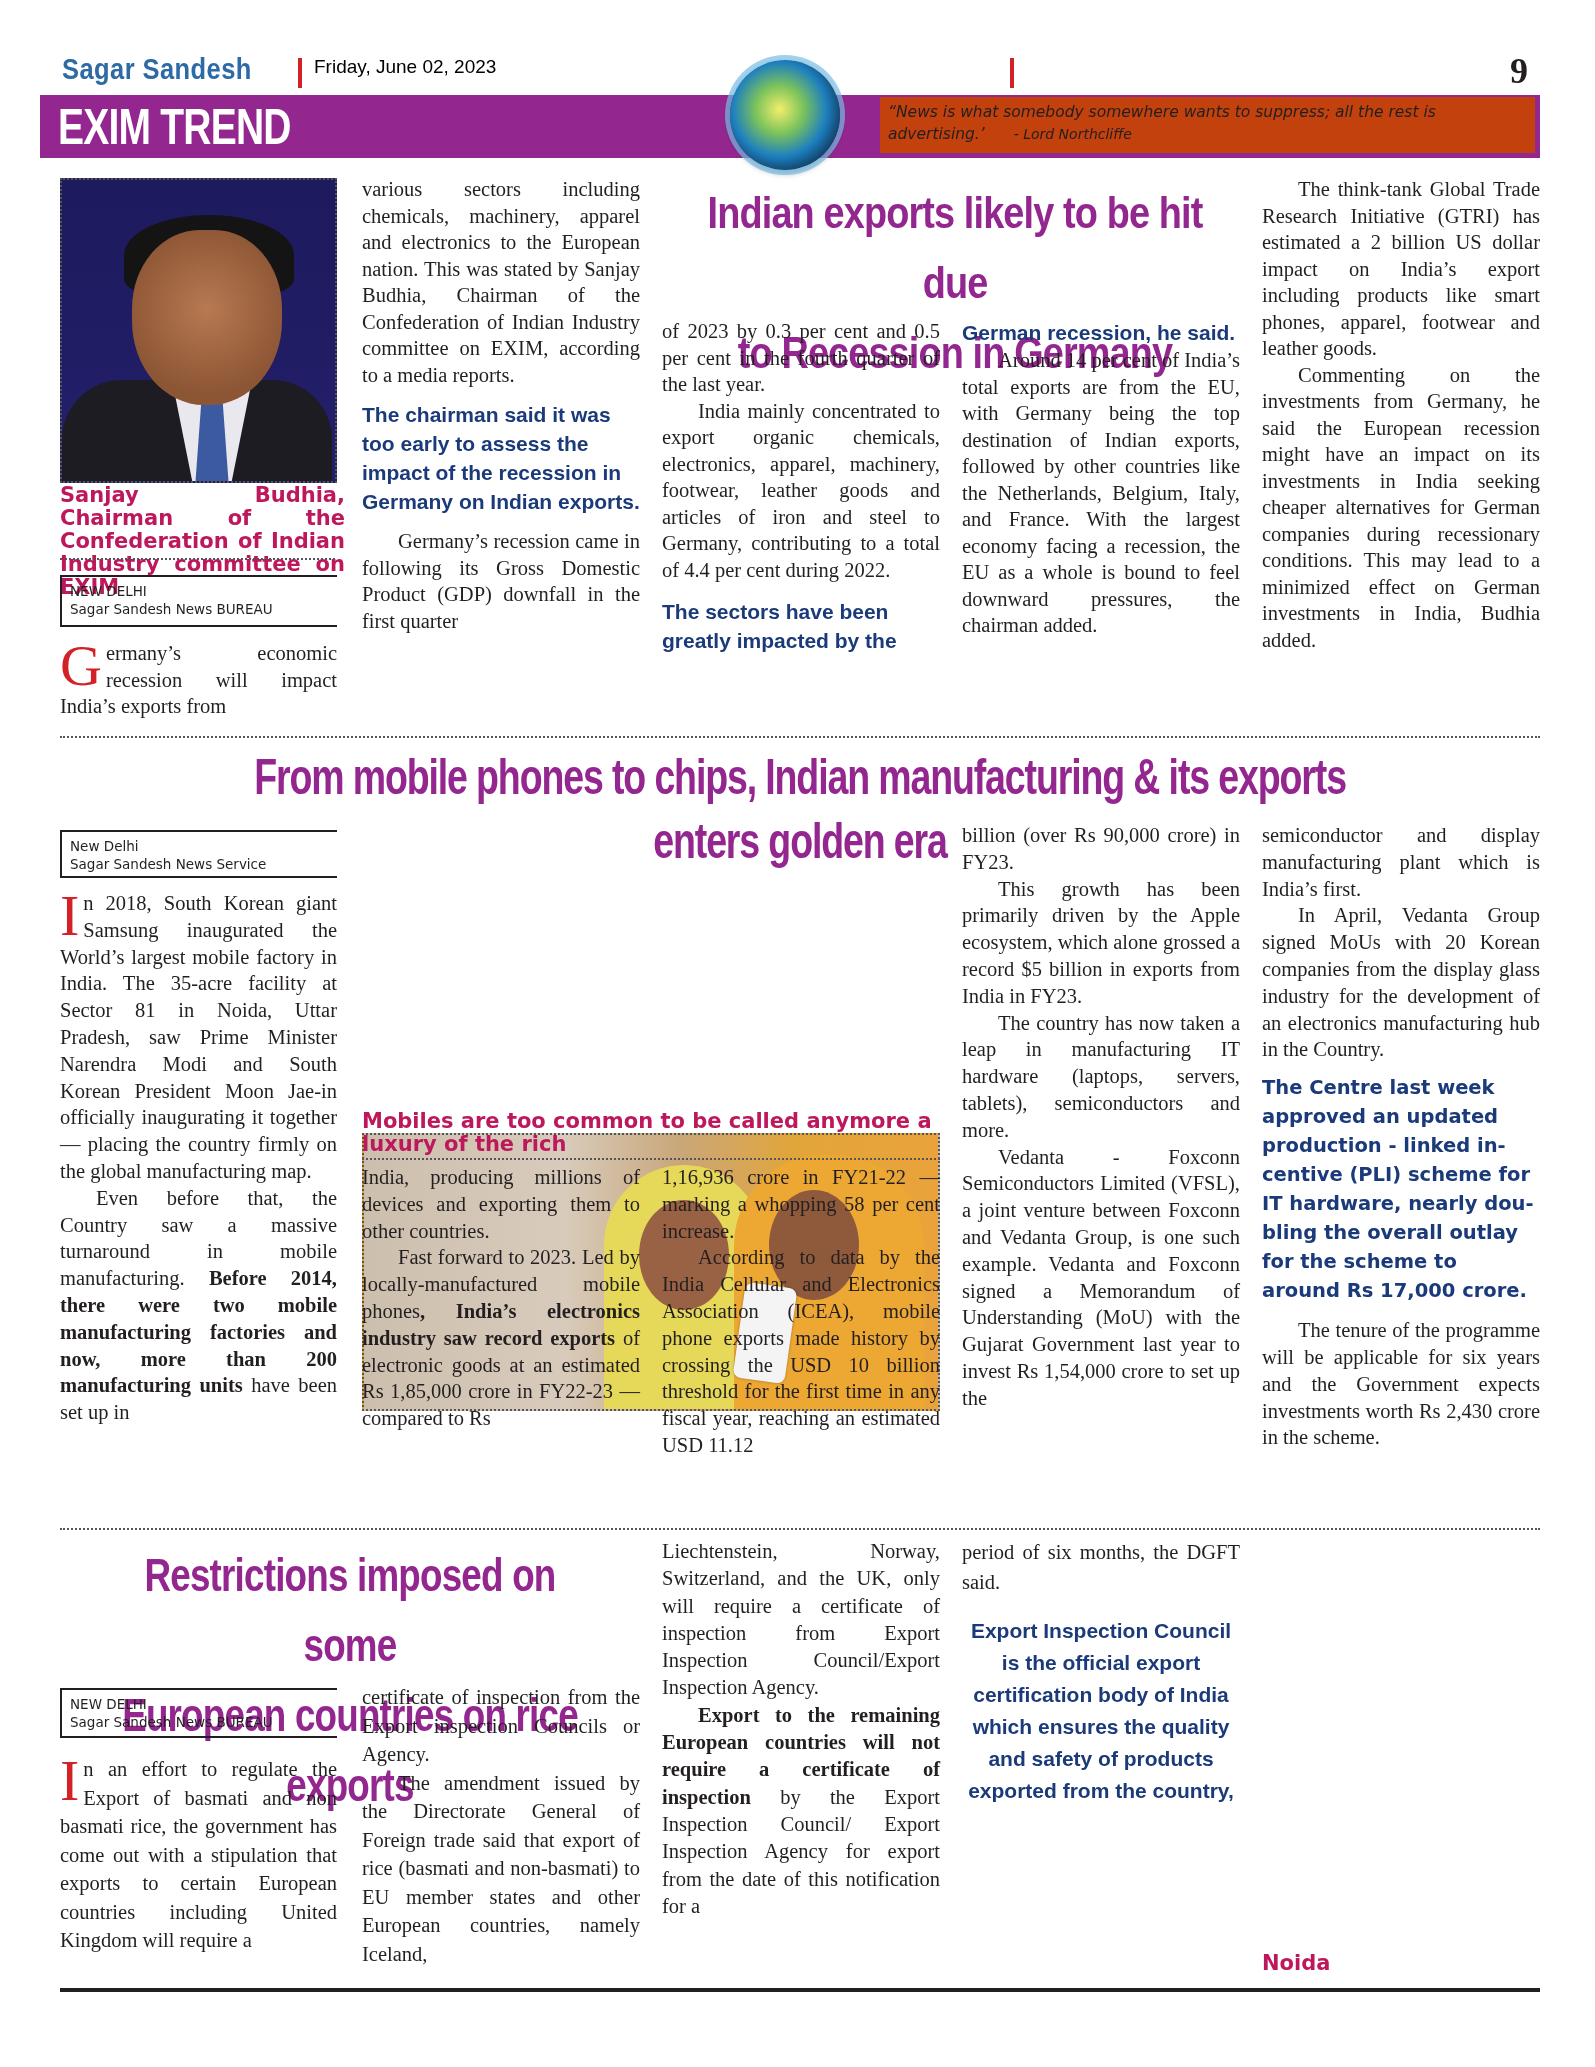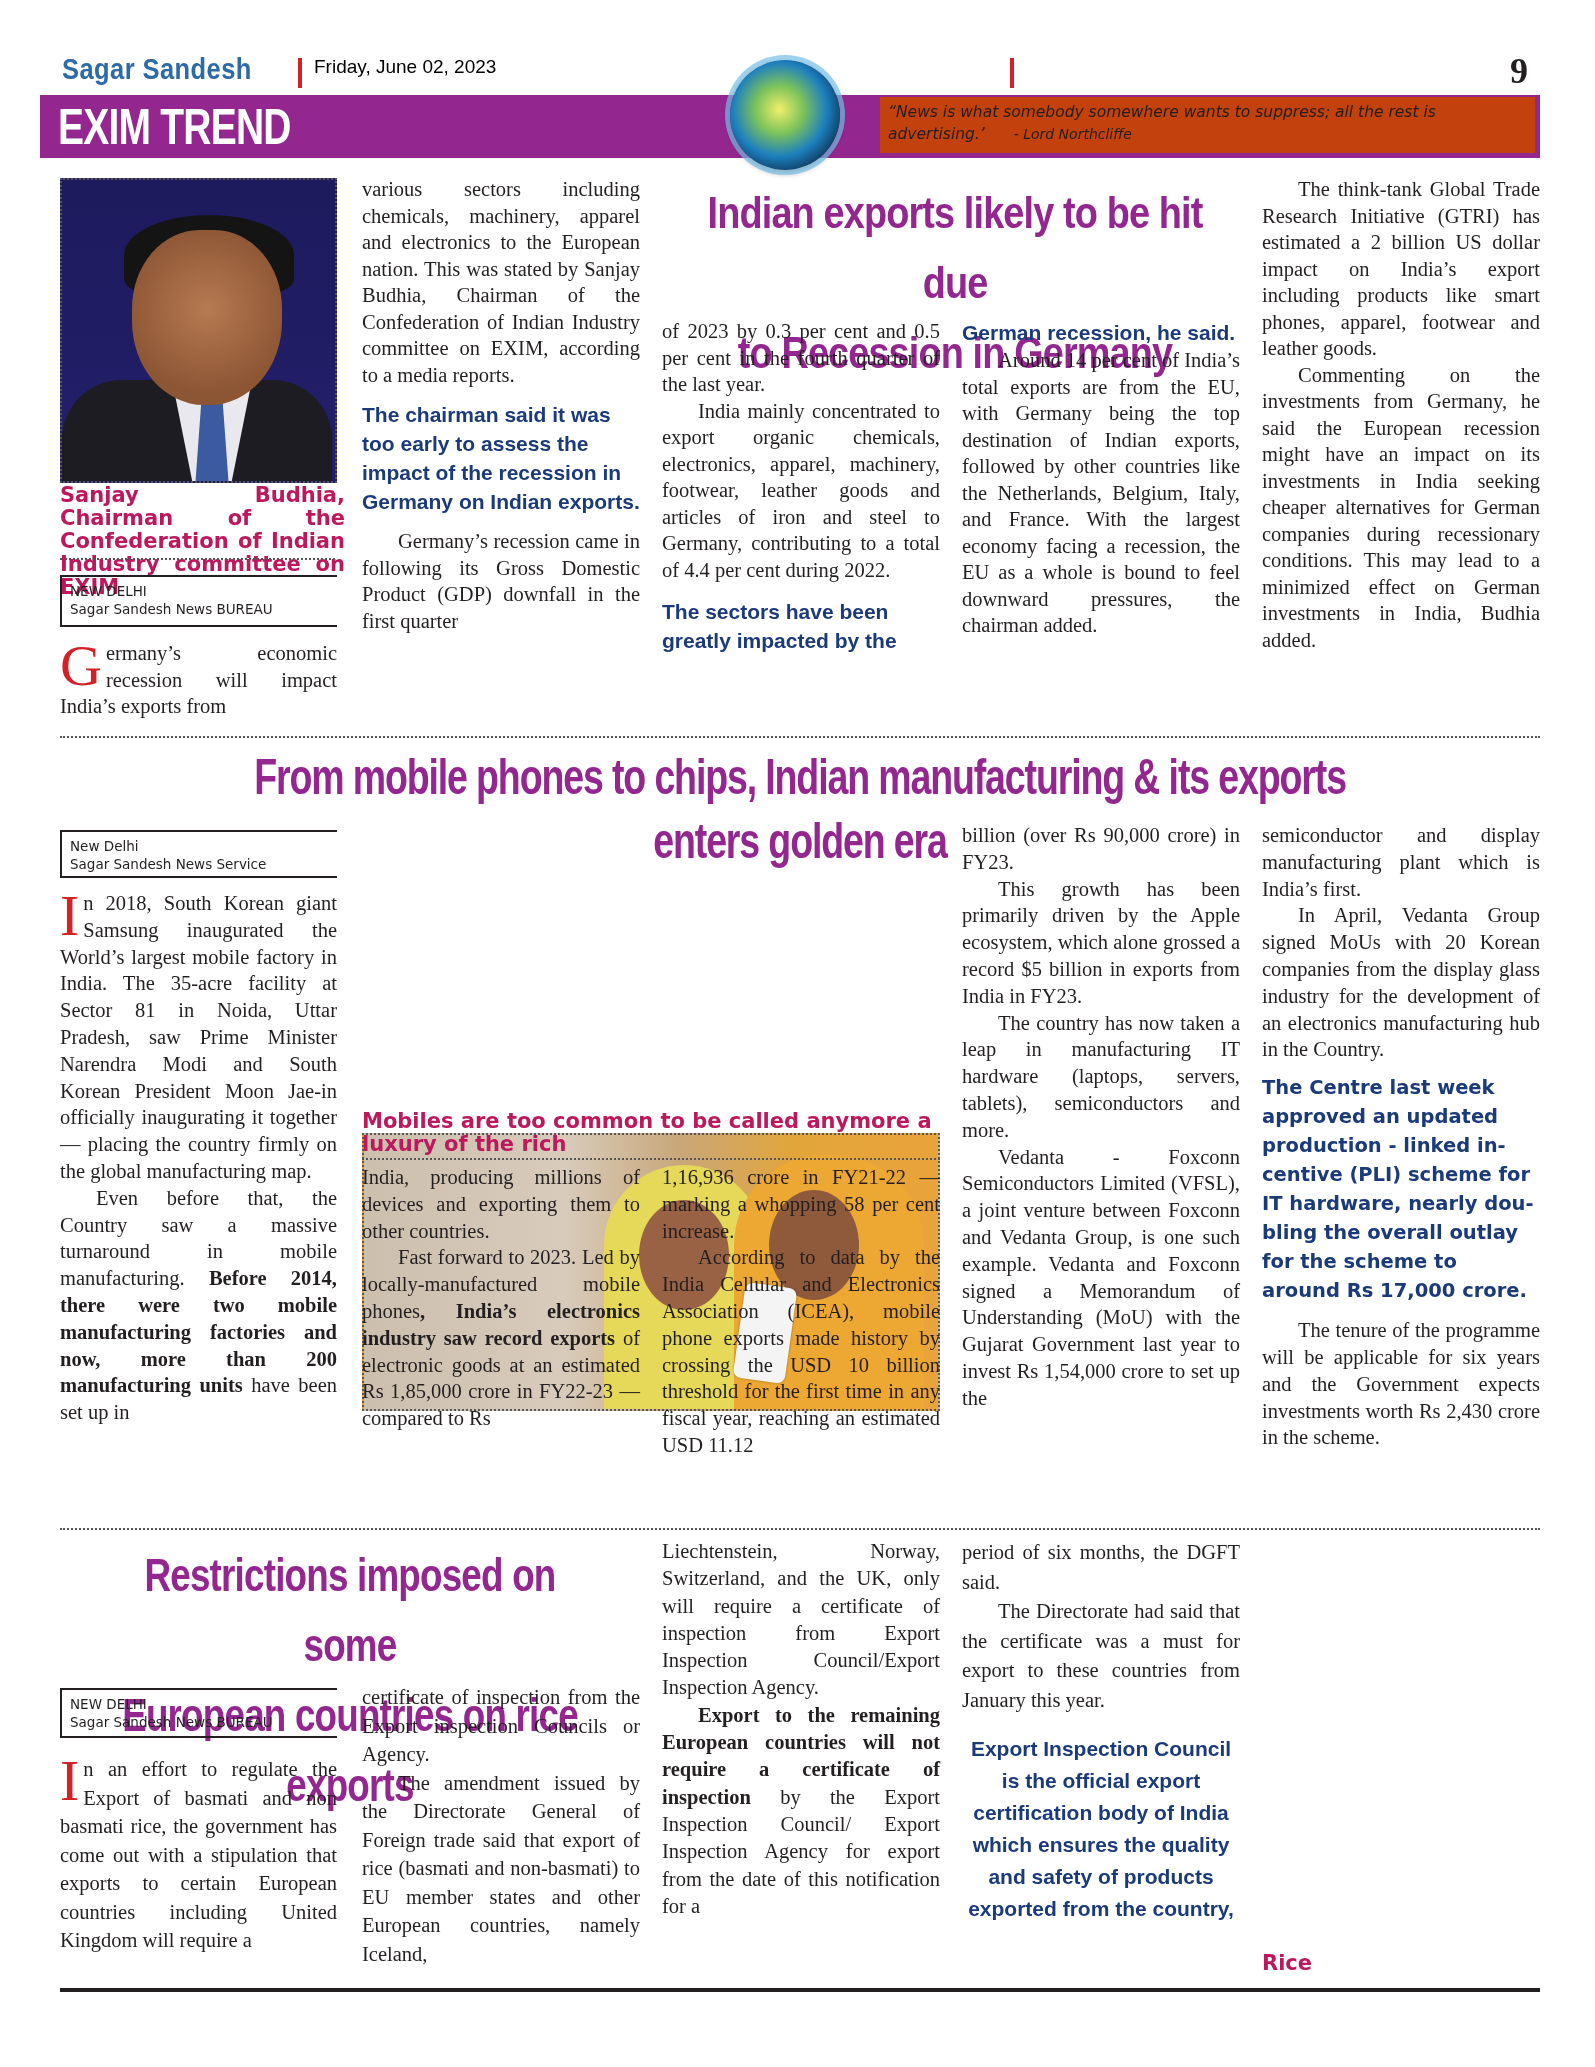--- a/index.html
+++ b/index.html
@@ -175,19 +175,18 @@
   <p>The amendment issued by the Directorate General of Foreign trade said that export of rice (basmati and non-basmati) to EU member states and other European countries, namely Iceland,</p>
 </div>
 
 <div class="col" style="left:662px;top:1538px;width:278px;line-height:27.3px;">
   <p class="noindent">Liechtenstein, Norway, Switzerland, and the UK, only will require a certificate of inspection from Export Inspection Council/Export Inspection Agency.</p>
   <p><b>Export to the remaining European countries will not require a certificate of inspection</b> <span>by the Export Inspection Council/ Export Inspection Agency for export from the date of this notification for a</span></p>
 </div>
 
 <div class="col" style="left:962px;top:1538px;width:278px;line-height:29.5px;">
   <p class="noindent">period of six months, the DGFT said.</p>
-  <p>The Directorate had said that the certificate was a must for export to these countries from January this year.</p>
   <div class="sub" style="margin-top:18px;line-height:32px;text-align:center;">Export Inspection Council is the official export certification body of India which ensures the quality and safety of products exported from the country,</div>
 </div>
 
-<div class="abs caption" style="left:1262px;top:1952px;width:278px;">Rice</div>
+<div class="abs caption" style="left:1262px;top:1952px;width:278px;">Noida</div>
 
 <div class="abs solid-rule" style="left:60px;top:1988px;width:1480px;"></div>
 
 </body></html>

